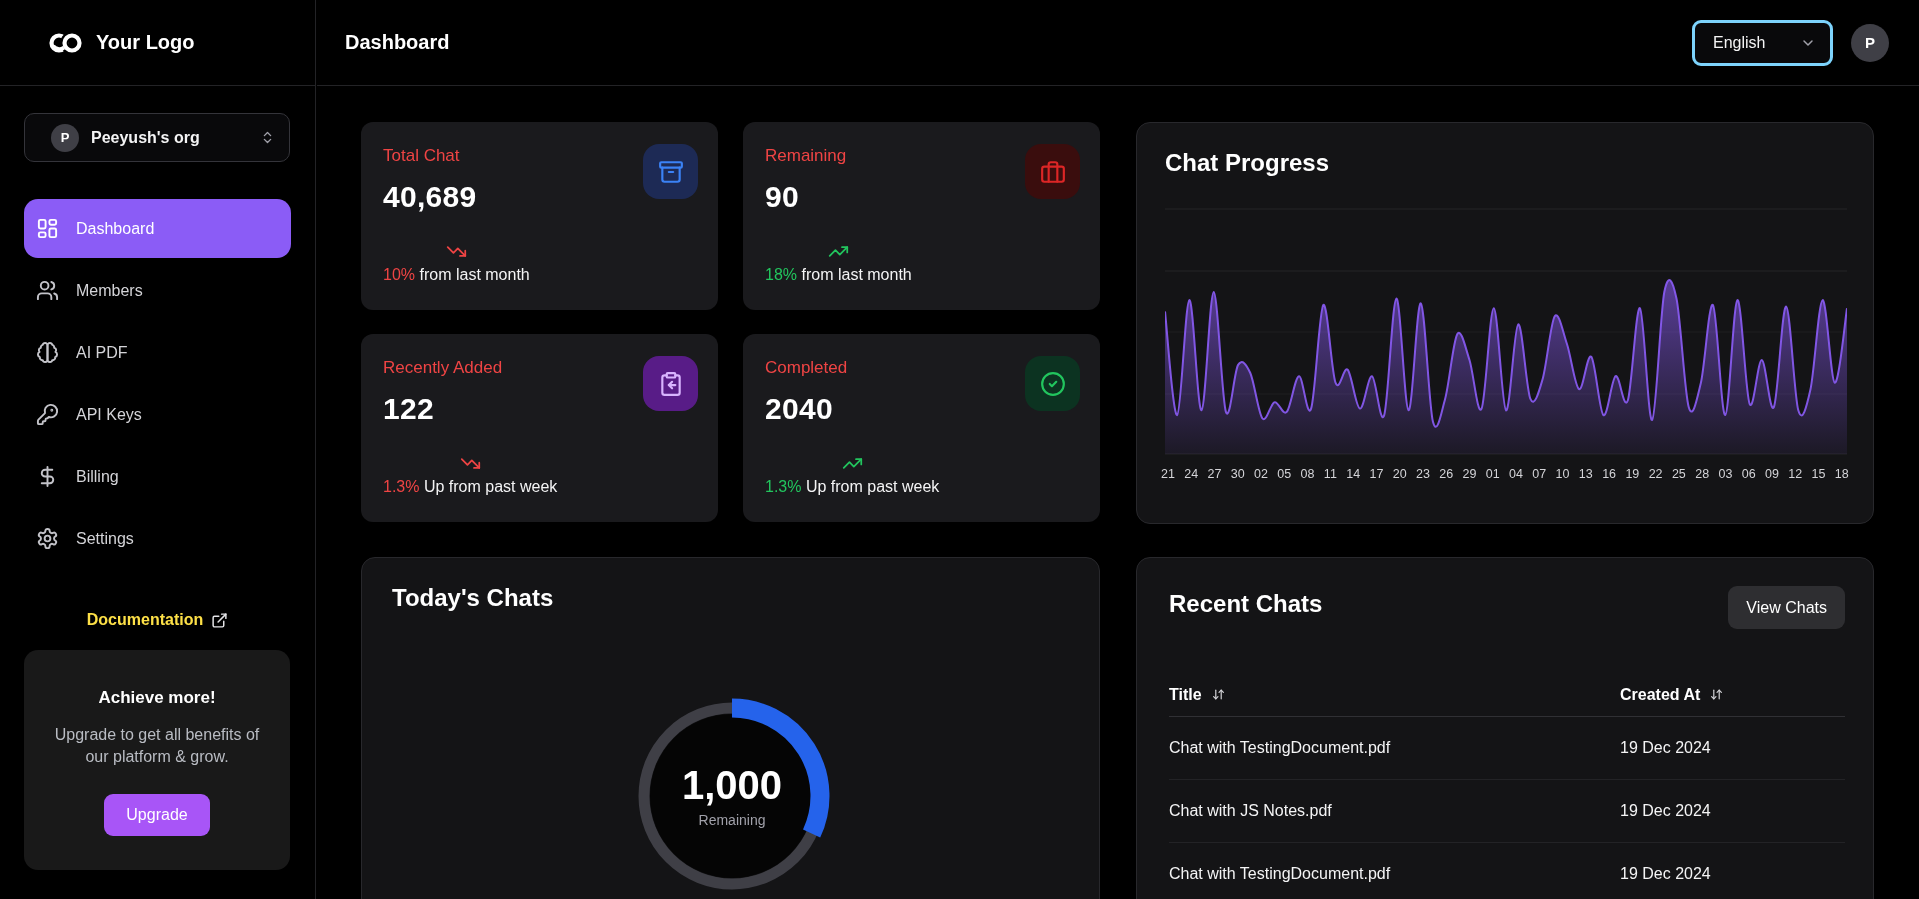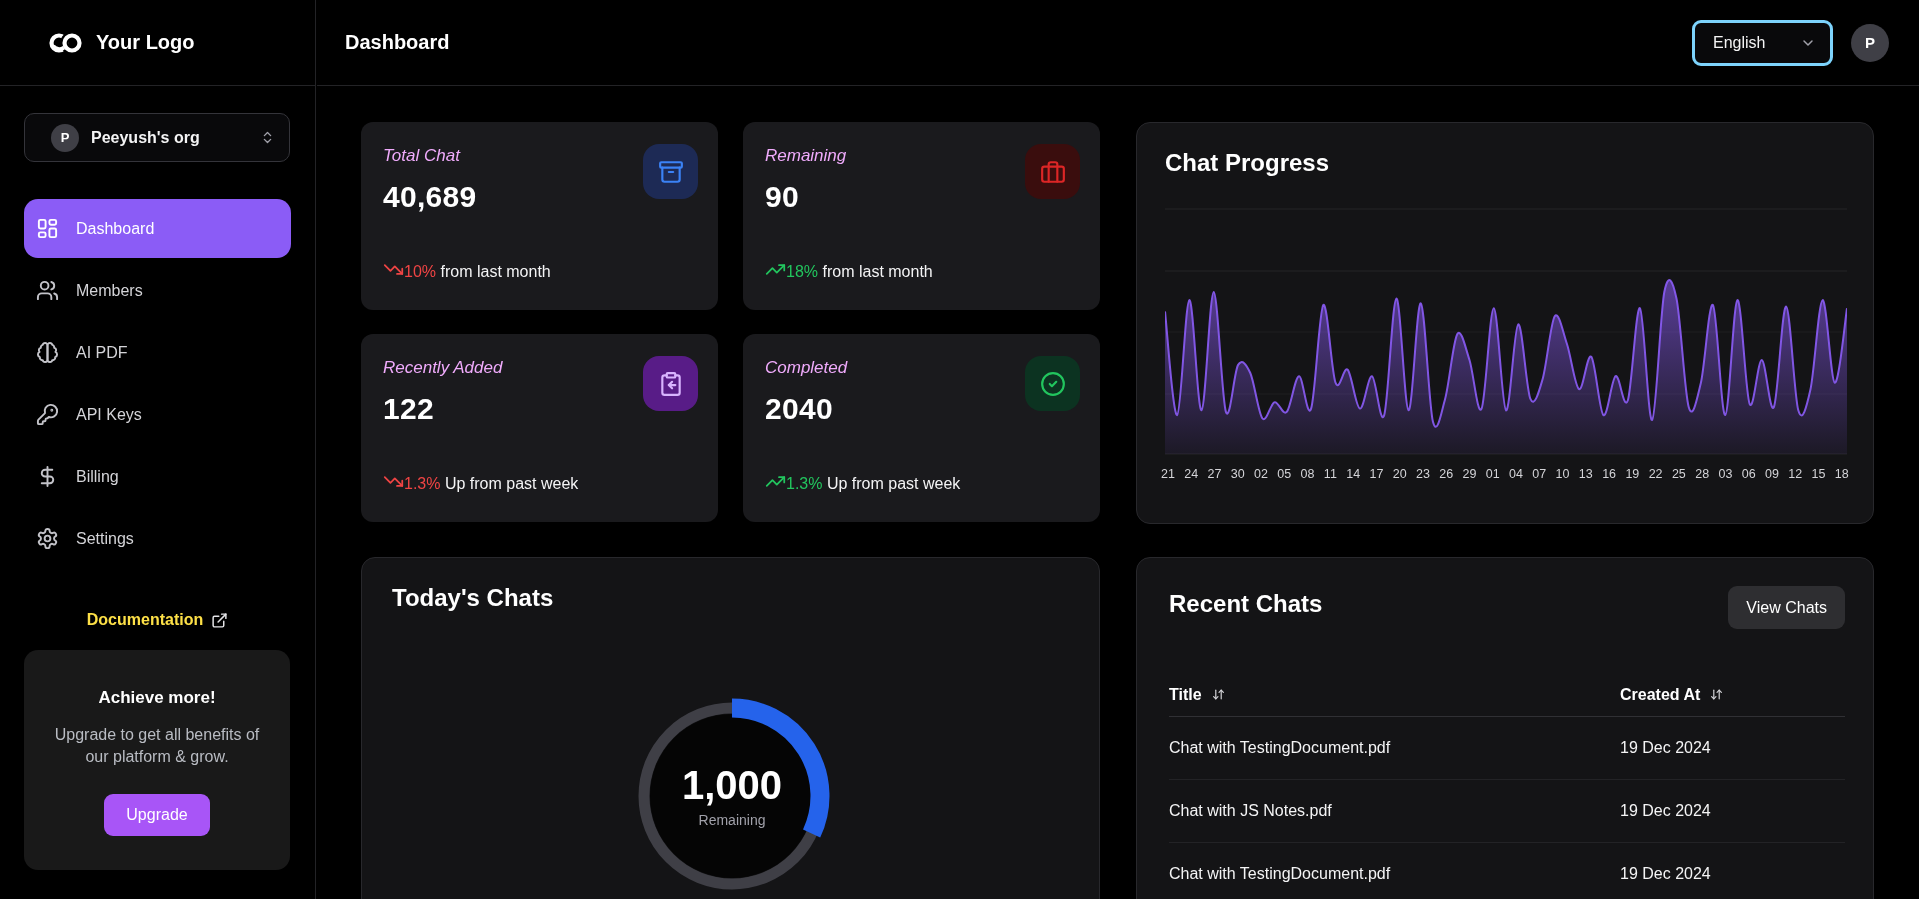--- a/index.html
+++ b/index.html
@@ -49,26 +49,26 @@
   .lang-select { width:141px; height:46px; border:3px solid #7dd3fc; border-radius:9px;
     background:#09090b; display:flex; align-items:center; padding:0 14px 0 18px; cursor:pointer; }
   .lang-select span { font-size:16px; color:#f4f4f5; flex:1; }
   .lang-select svg { color:#a1a1aa; }
   .hdr-avatar { width:38px; height:38px; border-radius:50%; background:#3f3f46; color:#fff;
     font-size:15px; font-weight:bold; display:flex; align-items:center; justify-content:center; cursor:pointer; }
 
   
   .stat-card { position:absolute; width:357px; height:188px; background:#1a1a1d; border-radius:12px;
     padding:24px 20px 0 22px; }
-  .stat-label { font-size:17px; color:#f0abfc;font-style:italic; }
+  .stat-label { font-size:17px; color:#ef4444; }
   .stat-value { margin-top:14px; font-size:30px; font-weight:bold; color:#fff; letter-spacing:.3px; }
   .icon-box { position:absolute; right:20px; top:22px; width:55px; height:55px; border-radius:16px;
     display:flex; align-items:center; justify-content:center; }
   .trend-row { position:absolute; left:22px; bottom:26px; display:flex; align-items:center; gap:0;
-    font-size:16px; color:#f4f4f5; }
+    font-size:16px; color:#f4f4f5;flex-direction:column; }
   .trend-val { font-weight:normal; }
 
   .panel { position:absolute; background:#141416; border:1px solid #28282c; border-radius:14px; }
   .panel-title { font-size:24px; font-weight:bold; color:#fff; }
 
   
   .chart-card { left:1136px; top:122px; width:738px; height:402px; padding:26px 0 0 28px; }
   .chart-wrap { position:absolute; left:28px; top:0; width:682px; height:340px; }
   .x-labels { position:absolute; left:24px; right:24px; top:344px; display:flex;
     justify-content:space-between; }

